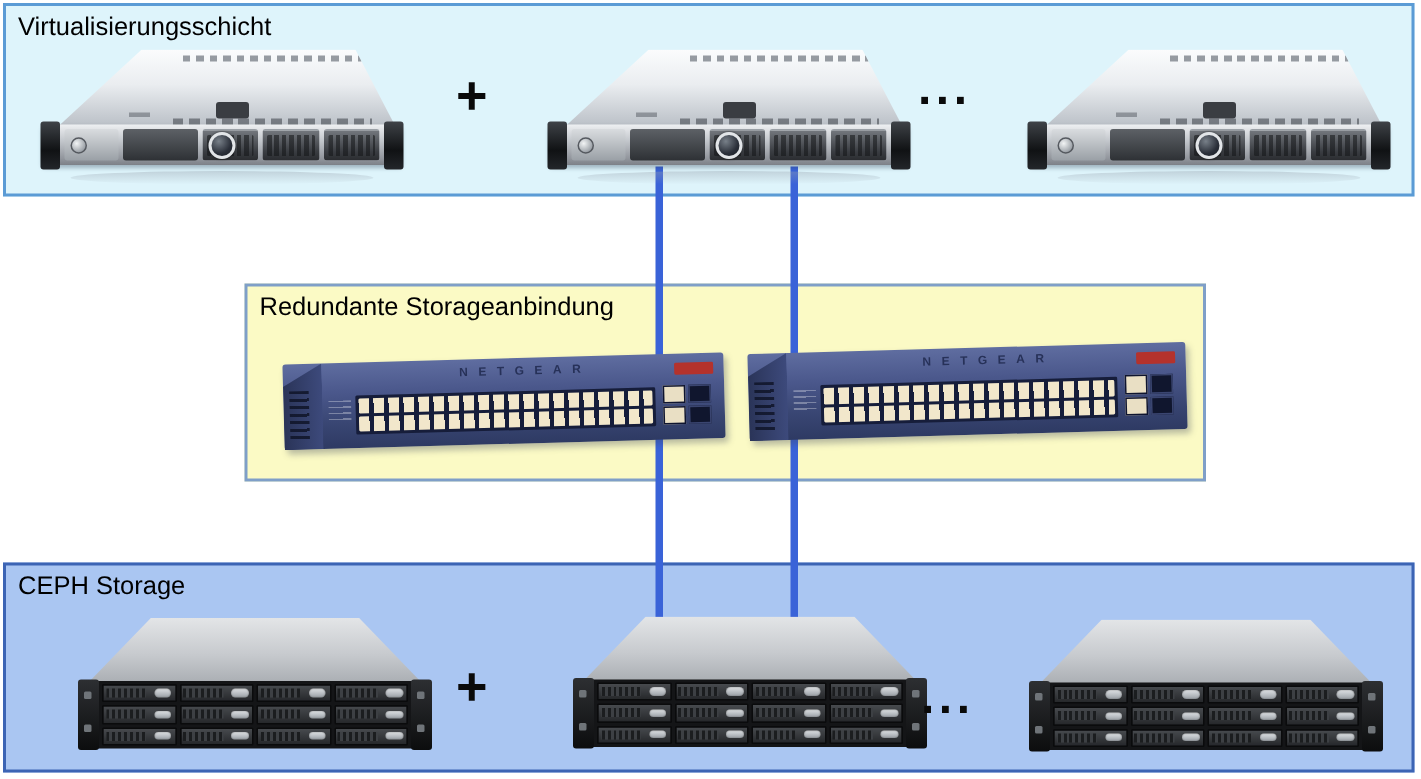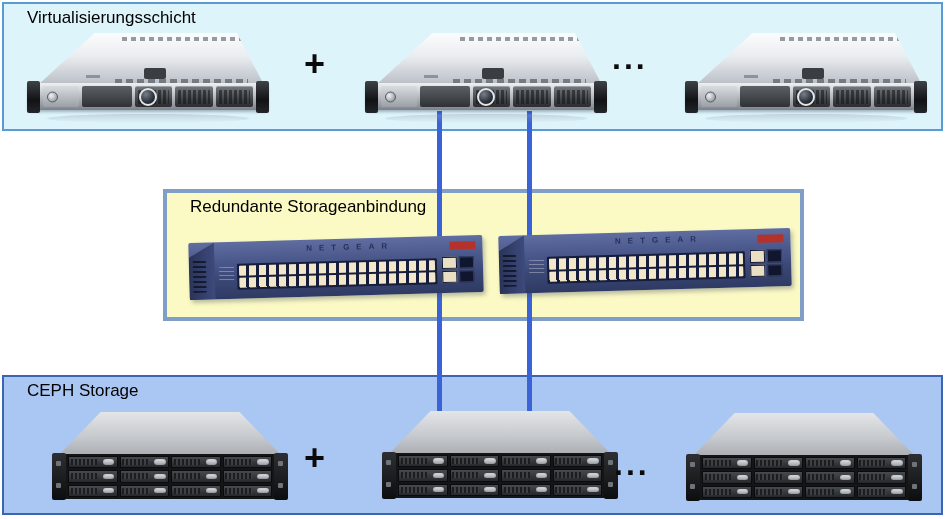--- a/index.html
+++ b/index.html
@@ -5,23 +5,23 @@
   * { box-sizing: border-box; margin: 0; padding: 0; }
   html,body { width:947px; height:519px; }
   body {
     position: relative;
     background: #ffffff;
     font-family: "Liberation Sans", sans-serif;
     overflow: hidden;
   }
   
   .layer { position: absolute; }
-  .layer-label { position: absolute; top: 4px; left: 23px; font-size: 17px; color: #000; white-space: nowrap; }
+  .layer-label { position: absolute; top: 4px; left: 8px; font-size: 17px; color: #000; white-space: nowrap; }
   .layer-virt  { left:2px;  top:2px;   width:941px; height:129px; background:#def4fb; border:2px solid #5b9bd5; }
-  .layer-net   { left:163px;top:189px; width:641px; height:132px; background:#fbfac5; border:4px solid #701a75; }
+  .layer-net   { left:163px;top:189px; width:641px; height:132px; background:#fbfac5; border:2px solid #701a75; }
   .layer-ceph  { left:2px;  top:375px; width:941px; height:140px; background:#aac6f2; border:2px solid #3c64b4; }
 
   
   .conn { position:absolute; width:5px; z-index:1; }
   .conn-1 { left:437px; top:111px; height:307px; }
   .conn-2 { left:527px; top:111px; height:307px; }
 
   
   .sep { position:absolute; z-index:2; color:#0a0a0a; font-weight:bold; line-height:1; }
   .sep-plus { font-size:36px; }

